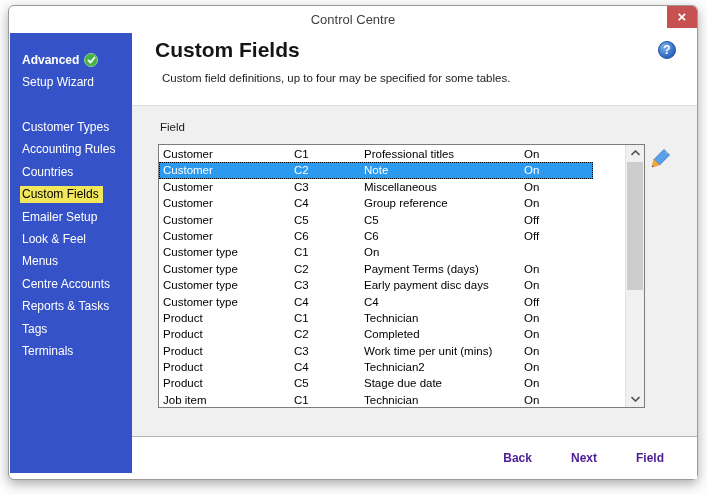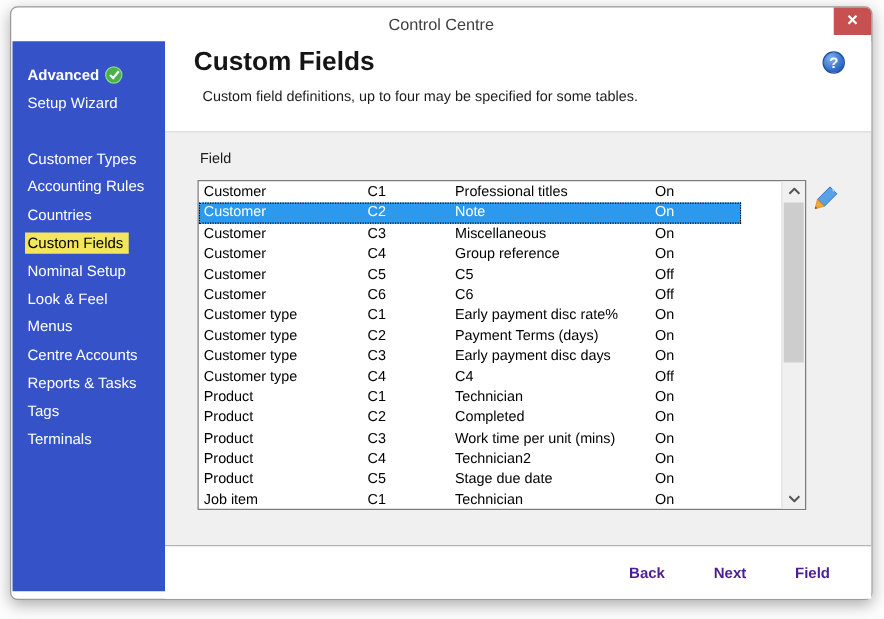--- a/index.html
+++ b/index.html
@@ -77,21 +77,21 @@
       </span>
     </div>
     <div class="setup-row">
       <span>Setup Wizard</span>
     </div>
     <div class="nav" id="sidebar-nav">
         <div class="nav-item"><span>Customer Types</span></div>
         <div class="nav-item"><span>Accounting Rules</span></div>
         <div class="nav-item"><span>Countries</span></div>
         <div class="nav-item active"><span>Custom Fields</span></div>
-        <div class="nav-item"><span>Nominal Setup</span></div>
+        <div class="nav-item"><span>Emailer Setup</span></div>
         <div class="nav-item"><span>Look &amp; Feel</span></div>
         <div class="nav-item"><span>Menus</span></div>
         <div class="nav-item"><span>Centre Accounts</span></div>
         <div class="nav-item"><span>Reports &amp; Tasks</span></div>
         <div class="nav-item"><span>Tags</span></div>
         <div class="nav-item"><span>Terminals</span></div>
       </div>
   </div>
 
   <div class="hdr">
@@ -137,21 +137,20 @@
           </div>
           <div class="lrow">
             <span class="c0">Customer</span>
             <span class="c1">C6</span>
             <span class="c2">C6</span>
             <span class="c3">Off</span>
           </div>
           <div class="lrow">
             <span class="c0">Customer type</span>
             <span class="c1">C1</span>
-            <span class="c2">Early payment disc rate%</span>
             <span class="c3">On</span>
           </div>
           <div class="lrow">
             <span class="c0">Customer type</span>
             <span class="c1">C2</span>
             <span class="c2">Payment Terms (days)</span>
             <span class="c3">On</span>
           </div>
           <div class="lrow">
             <span class="c0">Customer type</span>

